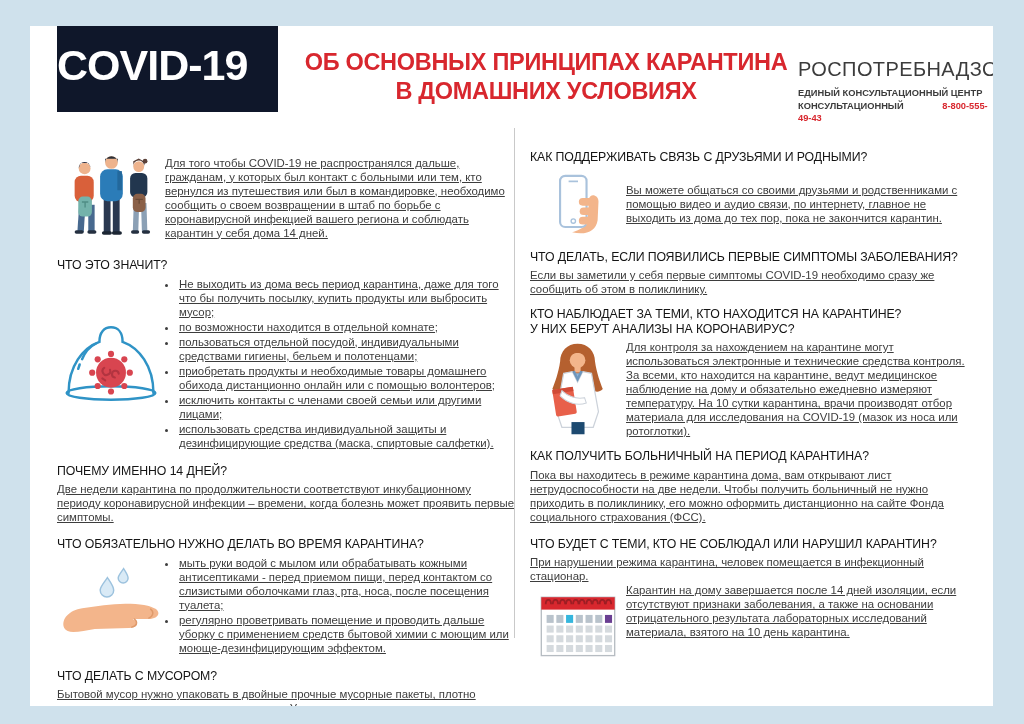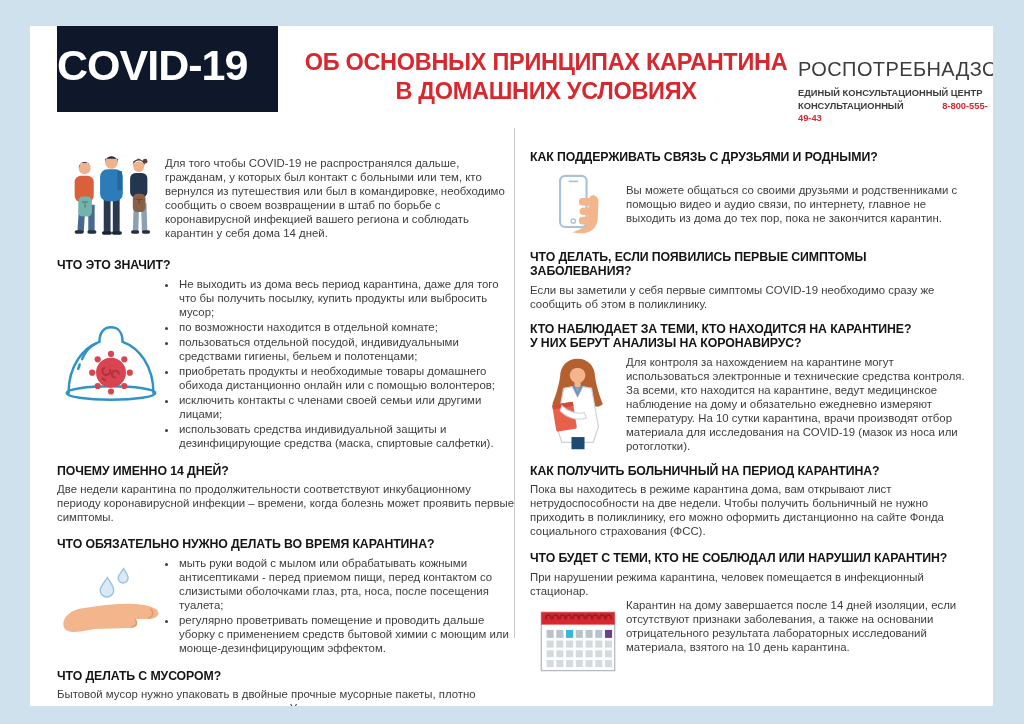--- a/index.html
+++ b/index.html
@@ -27,24 +27,24 @@
   .agency{position:absolute;left:768px;top:32px;width:198px;}
   .agency-name{font-size:20px;color:#3c3c3c;letter-spacing:0.4px;white-space:nowrap;}
   .agency-sub{font-size:9.3px;font-weight:bold;color:#3c3c3c;line-height:12.5px;margin-top:6px;}
   .hotline{color:#d8272e;padding-left:36px;}
   
   .col{position:absolute;top:100px;}
   .col-left{left:27px;width:458px;}
   .col-right{left:500px;width:442px;}
   .divider{position:absolute;left:484px;top:102px;width:1px;height:510px;background:#c9c9c9;}
   .sec-heading{
-    font-size:12.3px;font-weight:bold;color:#141414;
+    font-size:12.3px;font-weight:normal;color:#141414;
     margin:0 10px 4px 0;line-height:14.5px;letter-spacing:-0.1px;
   }
-  .body-text{font-size:11.4px;line-height:14px;color:#3d3d3d;}
+  .body-text{font-size:11.4px;line-height:14px;color:#3d3d3d;text-decoration:underline;}
   .body-text p{margin:0;}
   .row{display:flex;align-items:center;}
   .row.top{align-items:flex-start;}
   .icon-cell{flex:0 0 108px;display:flex;justify-content:center;}
   .col-right .icon-cell{flex:0 0 96px;}
   ul.bullets{margin:0;padding-left:13px;}
   ul.bullets li{margin:0 0 1px 0;padding-left:1px;}
   .mt-lg{margin-top:24px;}
   .mt{margin-top:13px;}
   .mt-sm{margin-top:11px;}

